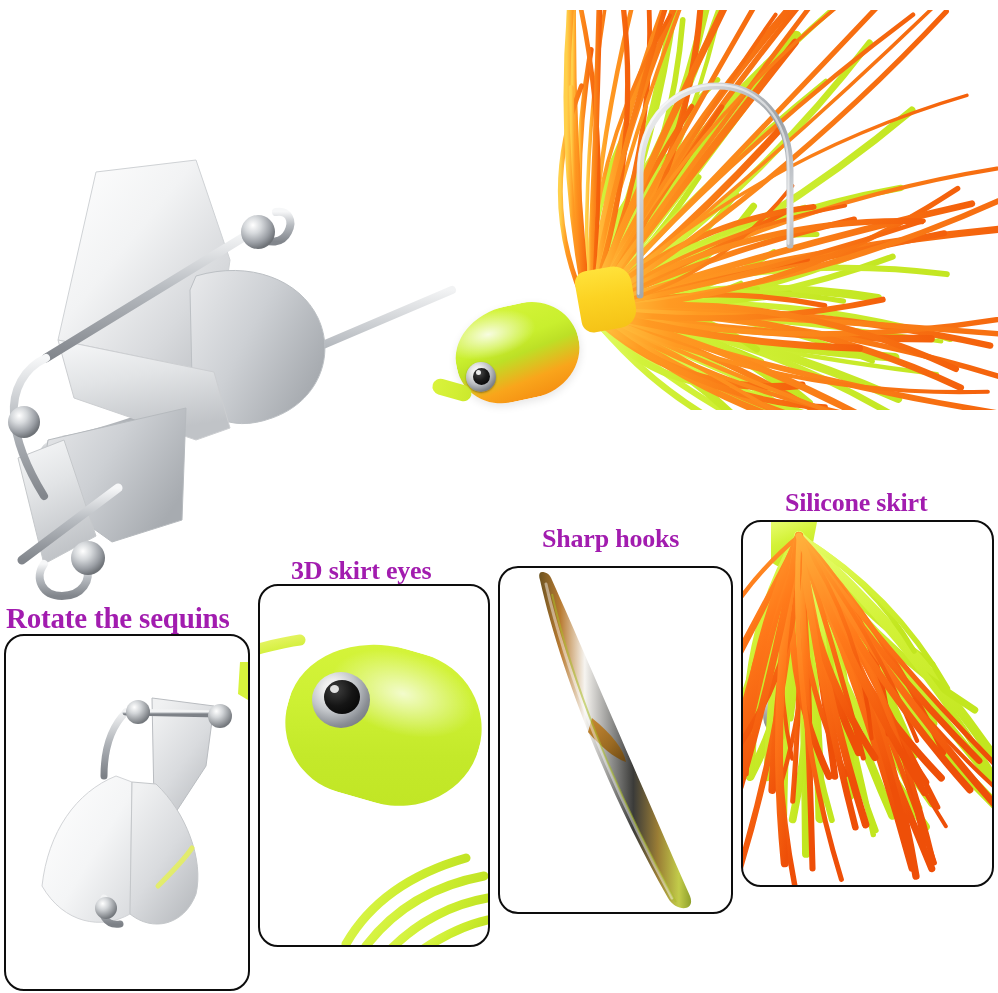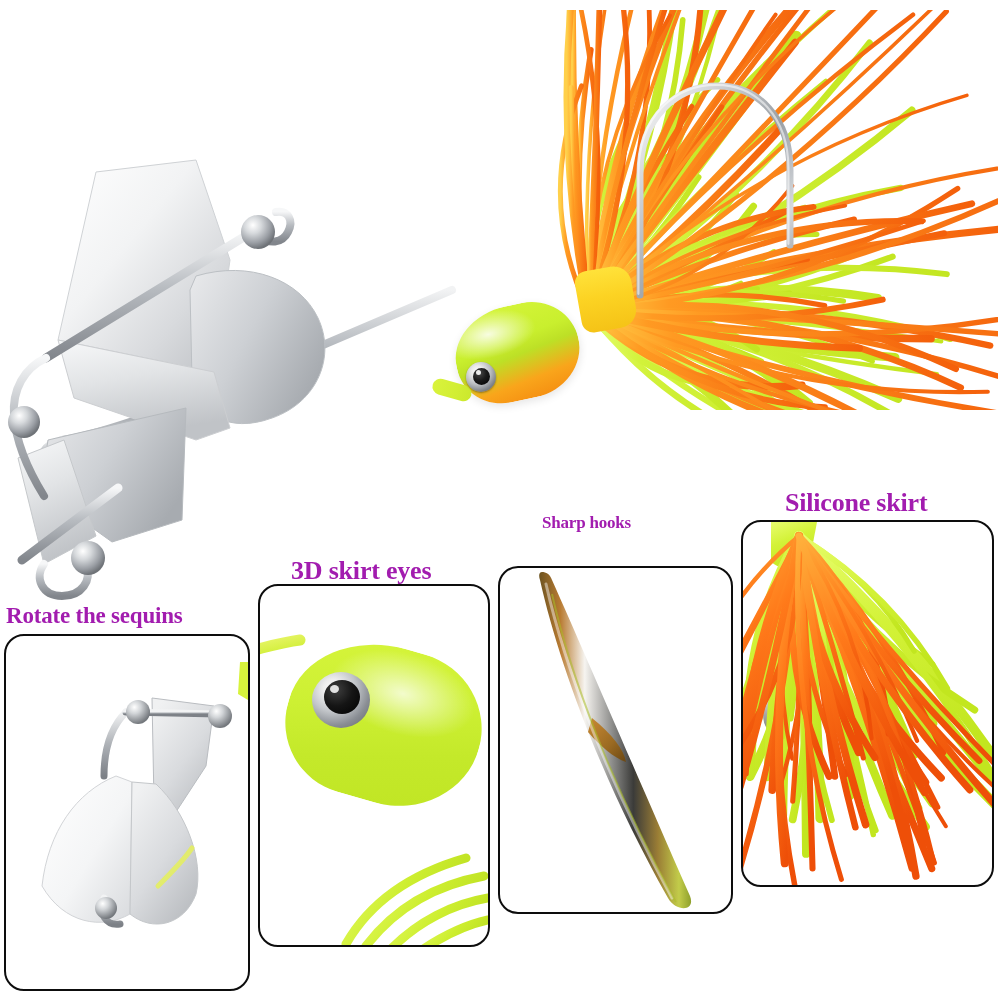--- a/index.html
+++ b/index.html
@@ -356,23 +356,23 @@
         <path d="M46,218 C24,228 12,250 14,276 C16,302 28,330 44,356" fill="none" stroke="url(#gShaft)" stroke-width="8" stroke-linecap="round"></path>
         <path d="M44,424 C34,438 42,456 62,456 C82,456 92,440 86,426" fill="none" stroke="url(#gShaft)" stroke-width="8" stroke-linecap="round"></path>
 
         <circle cx="258" cy="92" r="17" fill="url(#gBead)"></circle>
         <circle cx="24" cy="282" r="16" fill="url(#gBead)"></circle>
         <circle cx="88" cy="418" r="17" fill="url(#gBead)"></circle>
       </svg>
     </div>
   </div>
 
-  <div class="lbl" id="lbl1" style="left:6px;  top:604px; font-size:23px;text-align:right;">Rotate the sequins</div>
+  <div class="lbl" id="lbl1" style="left:6px;  top:604px; font-size:29px;text-align:right;">Rotate the sequins</div>
   <div class="lbl" id="lbl2" style="left:291px; top:558px; font-size:26px;">3D skirt eyes</div>
-  <div class="lbl" id="lbl3" style="left:542px; top:514px; font-size:17px;">Sharp hooks</div>
+  <div class="lbl" id="lbl3" style="left:542px; top:526px; font-size:26px;">Sharp hooks</div>
   <div class="lbl" id="lbl4" style="left:785px; top:490px; font-size:26px;">Silicone skirt</div>
 
   <div class="panel" id="p1">
     <div class="pinner">
       <svg width="242" height="353" viewBox="0 0 242 353">
         <defs>
           <linearGradient id="q1a" x1="0" y1="0" x2="1" y2="1">
             <stop offset="0%" stop-color="#ffffff"></stop>
             <stop offset="55%" stop-color="#f4f5f6"></stop>
             <stop offset="100%" stop-color="#d8dadd"></stop>

